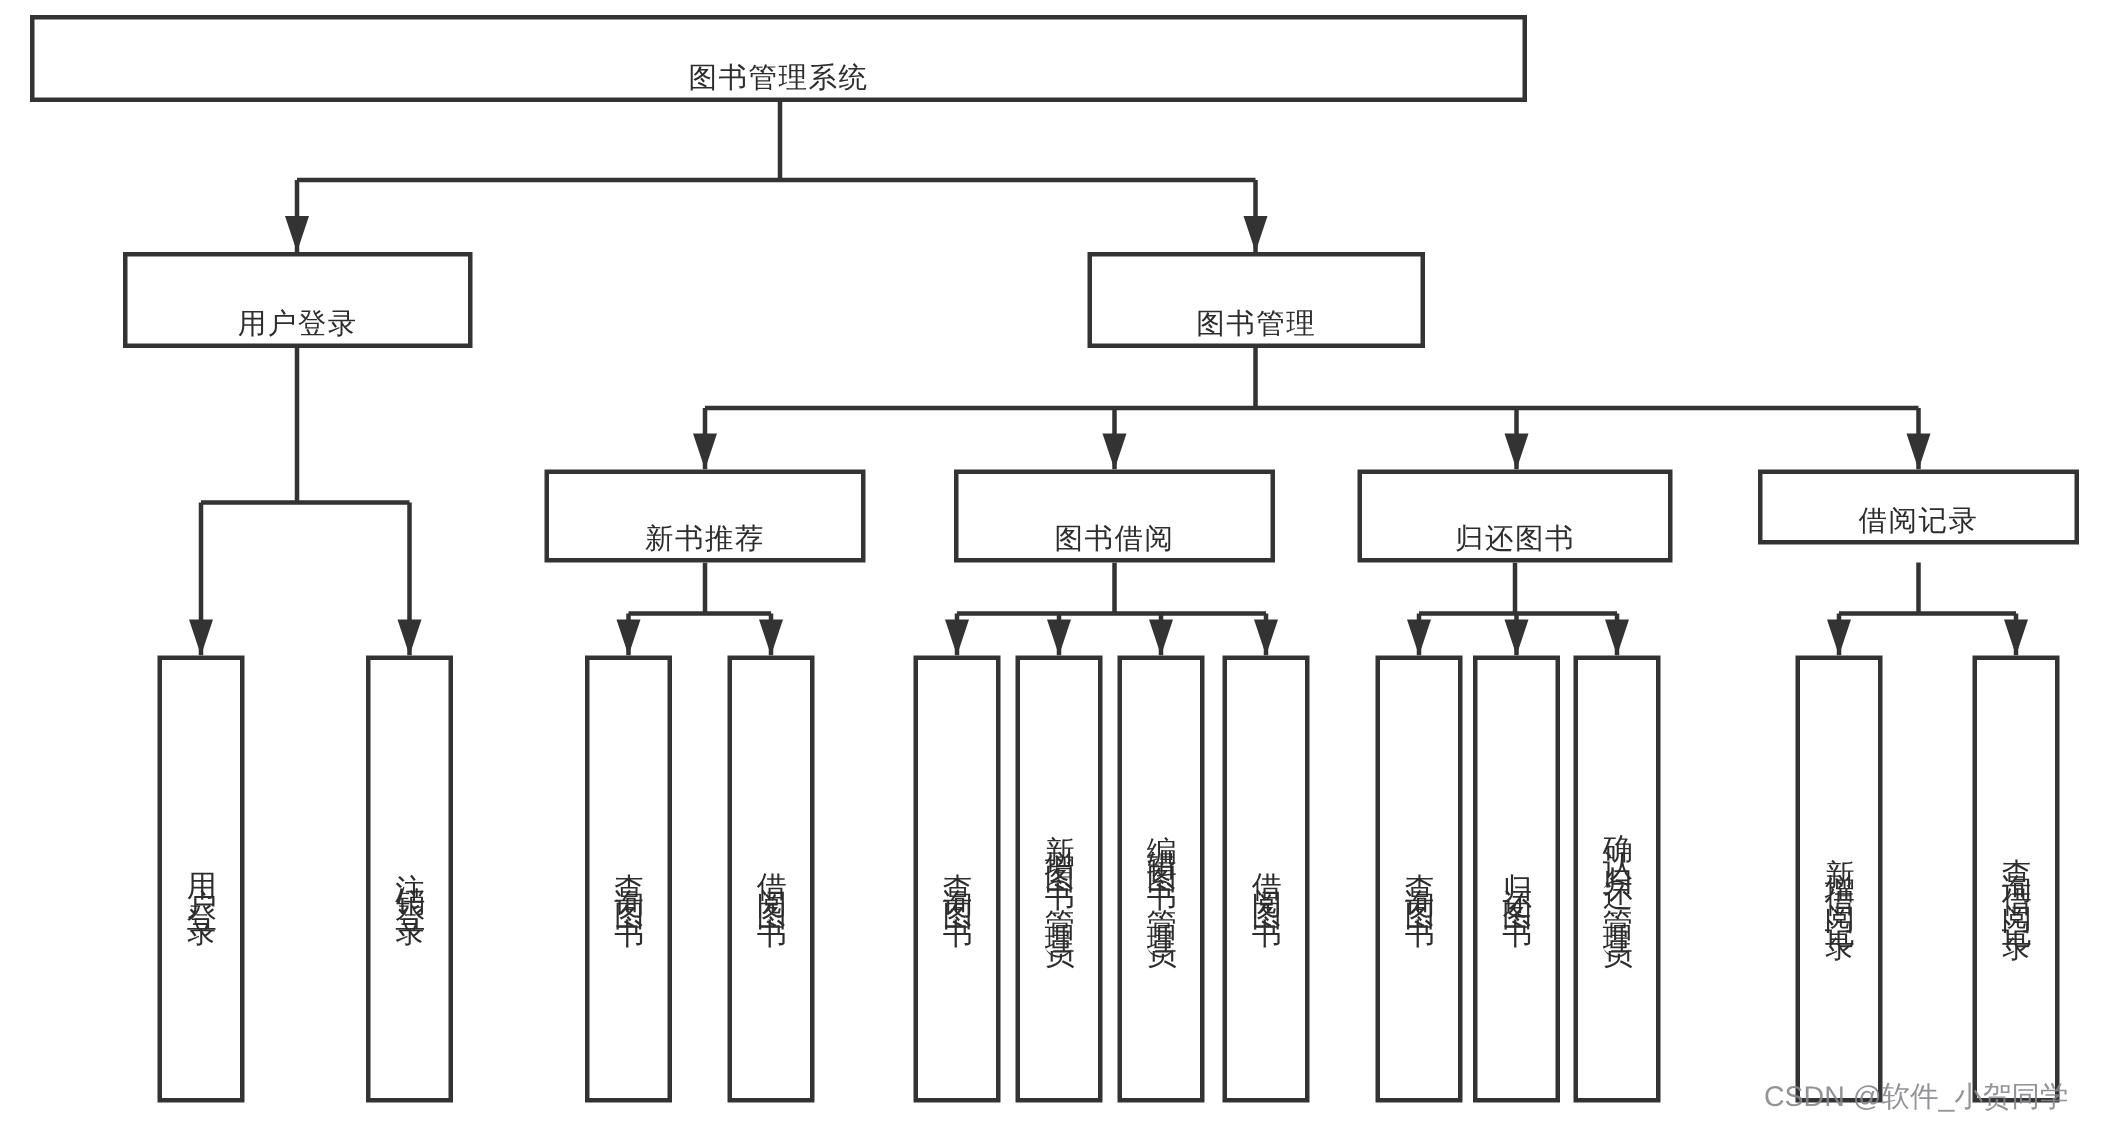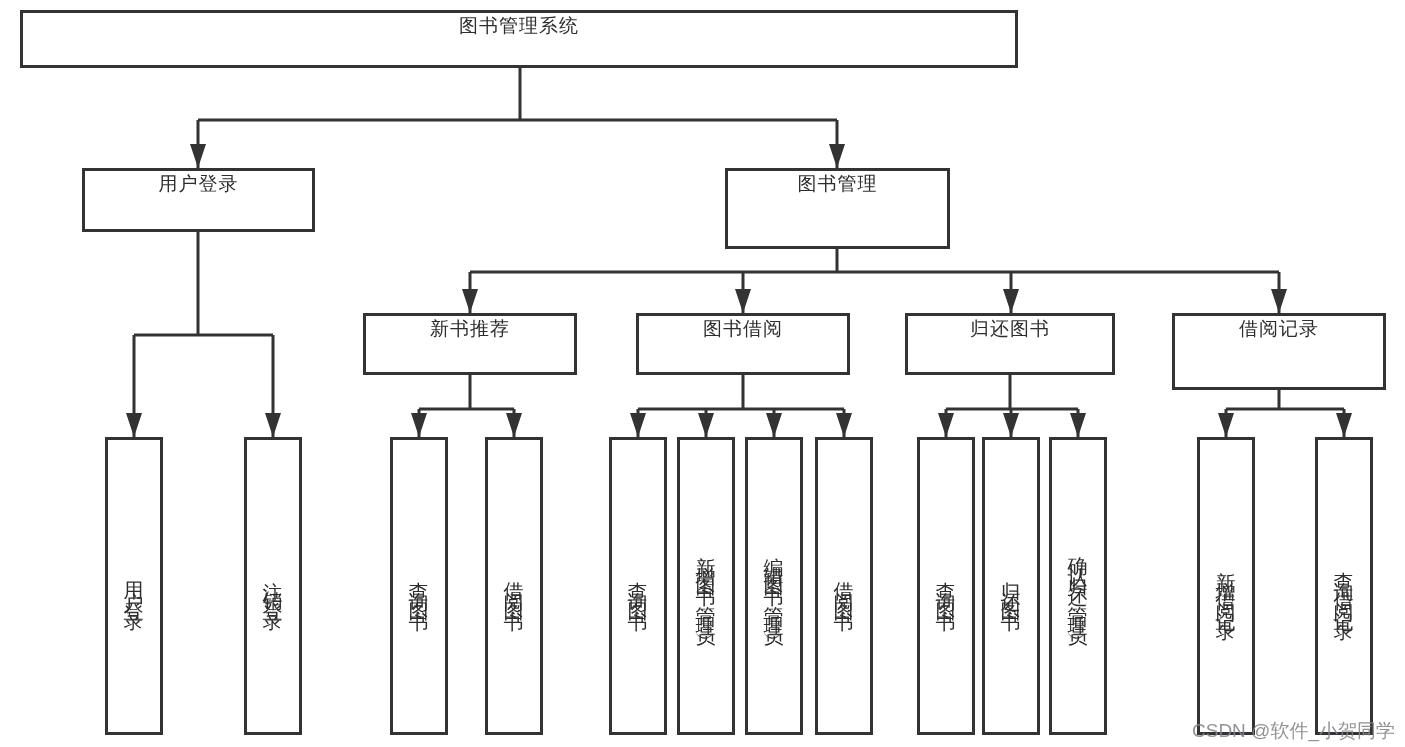--- a/index.html
+++ b/index.html
@@ -4,34 +4,34 @@
 <style>
   html,body{margin:0;padding:0;background:#fff;}
   .canvas{
     position:relative;width:1405px;height:747px;background:#ffffff;
     font-family:"Liberation Sans","DejaVu Sans",sans-serif;color:#2d2d2d;
     overflow:hidden;
   }
   .connectors{position:absolute;left:0;top:0;width:1405px;height:747px;}
   .hbox{
     position:absolute;box-sizing:border-box;border:3px solid #333;background:#fff;
-    display:flex;align-items:flex-start;justify-content:center;
+    display:flex;align-items:flex-end;justify-content:center;
     font-size:19px;letter-spacing:1px;color:#2d2d2d;
   }
   .vbox{
     position:absolute;box-sizing:border-box;border:3px solid #333;background:#fff;
     display:flex;align-items:center;justify-content:center;
   }
   .vtext{
     writing-mode:vertical-rl;text-orientation:mixed;
     font-size:20px;letter-spacing:10px;line-height:1;color:#2d2d2d;
   }
   .watermark{
     position:absolute;left:1176px;top:718px;
-    font-size:19px;color:rgba(134,134,140,0.9);white-space:nowrap;z-index:5;margin-left:16px;
+    font-size:19px;color:rgba(134,134,140,0.9);white-space:nowrap;z-index:5;
   }
 </style>
 </head>
 <body>
 
 <div class="canvas">
 
   <svg class="connectors" viewBox="0 0 1405 747">
     <path d="M520 68 V120 M198 120 H837 M198 120 V168 M837 120 V168
          M198 232 V335 M134 335 H273 M134 335 V437 M273 335 V437
@@ -52,34 +52,34 @@
          M1336 413 L1352 413 L1344 437 Z" fill="#333333" stroke="none"></path>
   </svg>
 
   <div class="hbox" style="left:20px;top:10px;width:998px;height:58px;">
     <span>图书管理系统</span>
   </div>
 
   <div class="hbox" style="left:82px;top:168px;width:233px;height:64px;">
     <span>用户登录</span>
   </div>
-  <div class="hbox" style="left:725px;top:168px;width:225px;height:81px;">
+  <div class="hbox" style="left:725px;top:168px;width:225px;height:64px;">
     <span>图书管理</span>
   </div>
 
   <div class="hbox" style="left:636px;top:313px;width:214px;height:62px;">
     <span>图书借阅</span>
   </div>
   <div class="hbox" style="left:363px;top:313px;width:214px;height:62px;">
     <span>新书推荐</span>
   </div>
   <div class="hbox" style="left:905px;top:313px;width:210px;height:62px;">
     <span>归还图书</span>
   </div>
-  <div class="hbox" style="left:1172px;top:313px;width:214px;height:77px;">
+  <div class="hbox" style="left:1172px;top:313px;width:214px;height:50px;">
     <span>借阅记录</span>
   </div>
 
   <div class="vbox" style="left:105px;top:437px;width:58px;height:298px;">
     <span class="vtext">用户登录</span>
   </div>
   <div class="vbox" style="left:244px;top:437px;width:58px;height:298px;">
     <span class="vtext">注销登录</span>
   </div>
 

